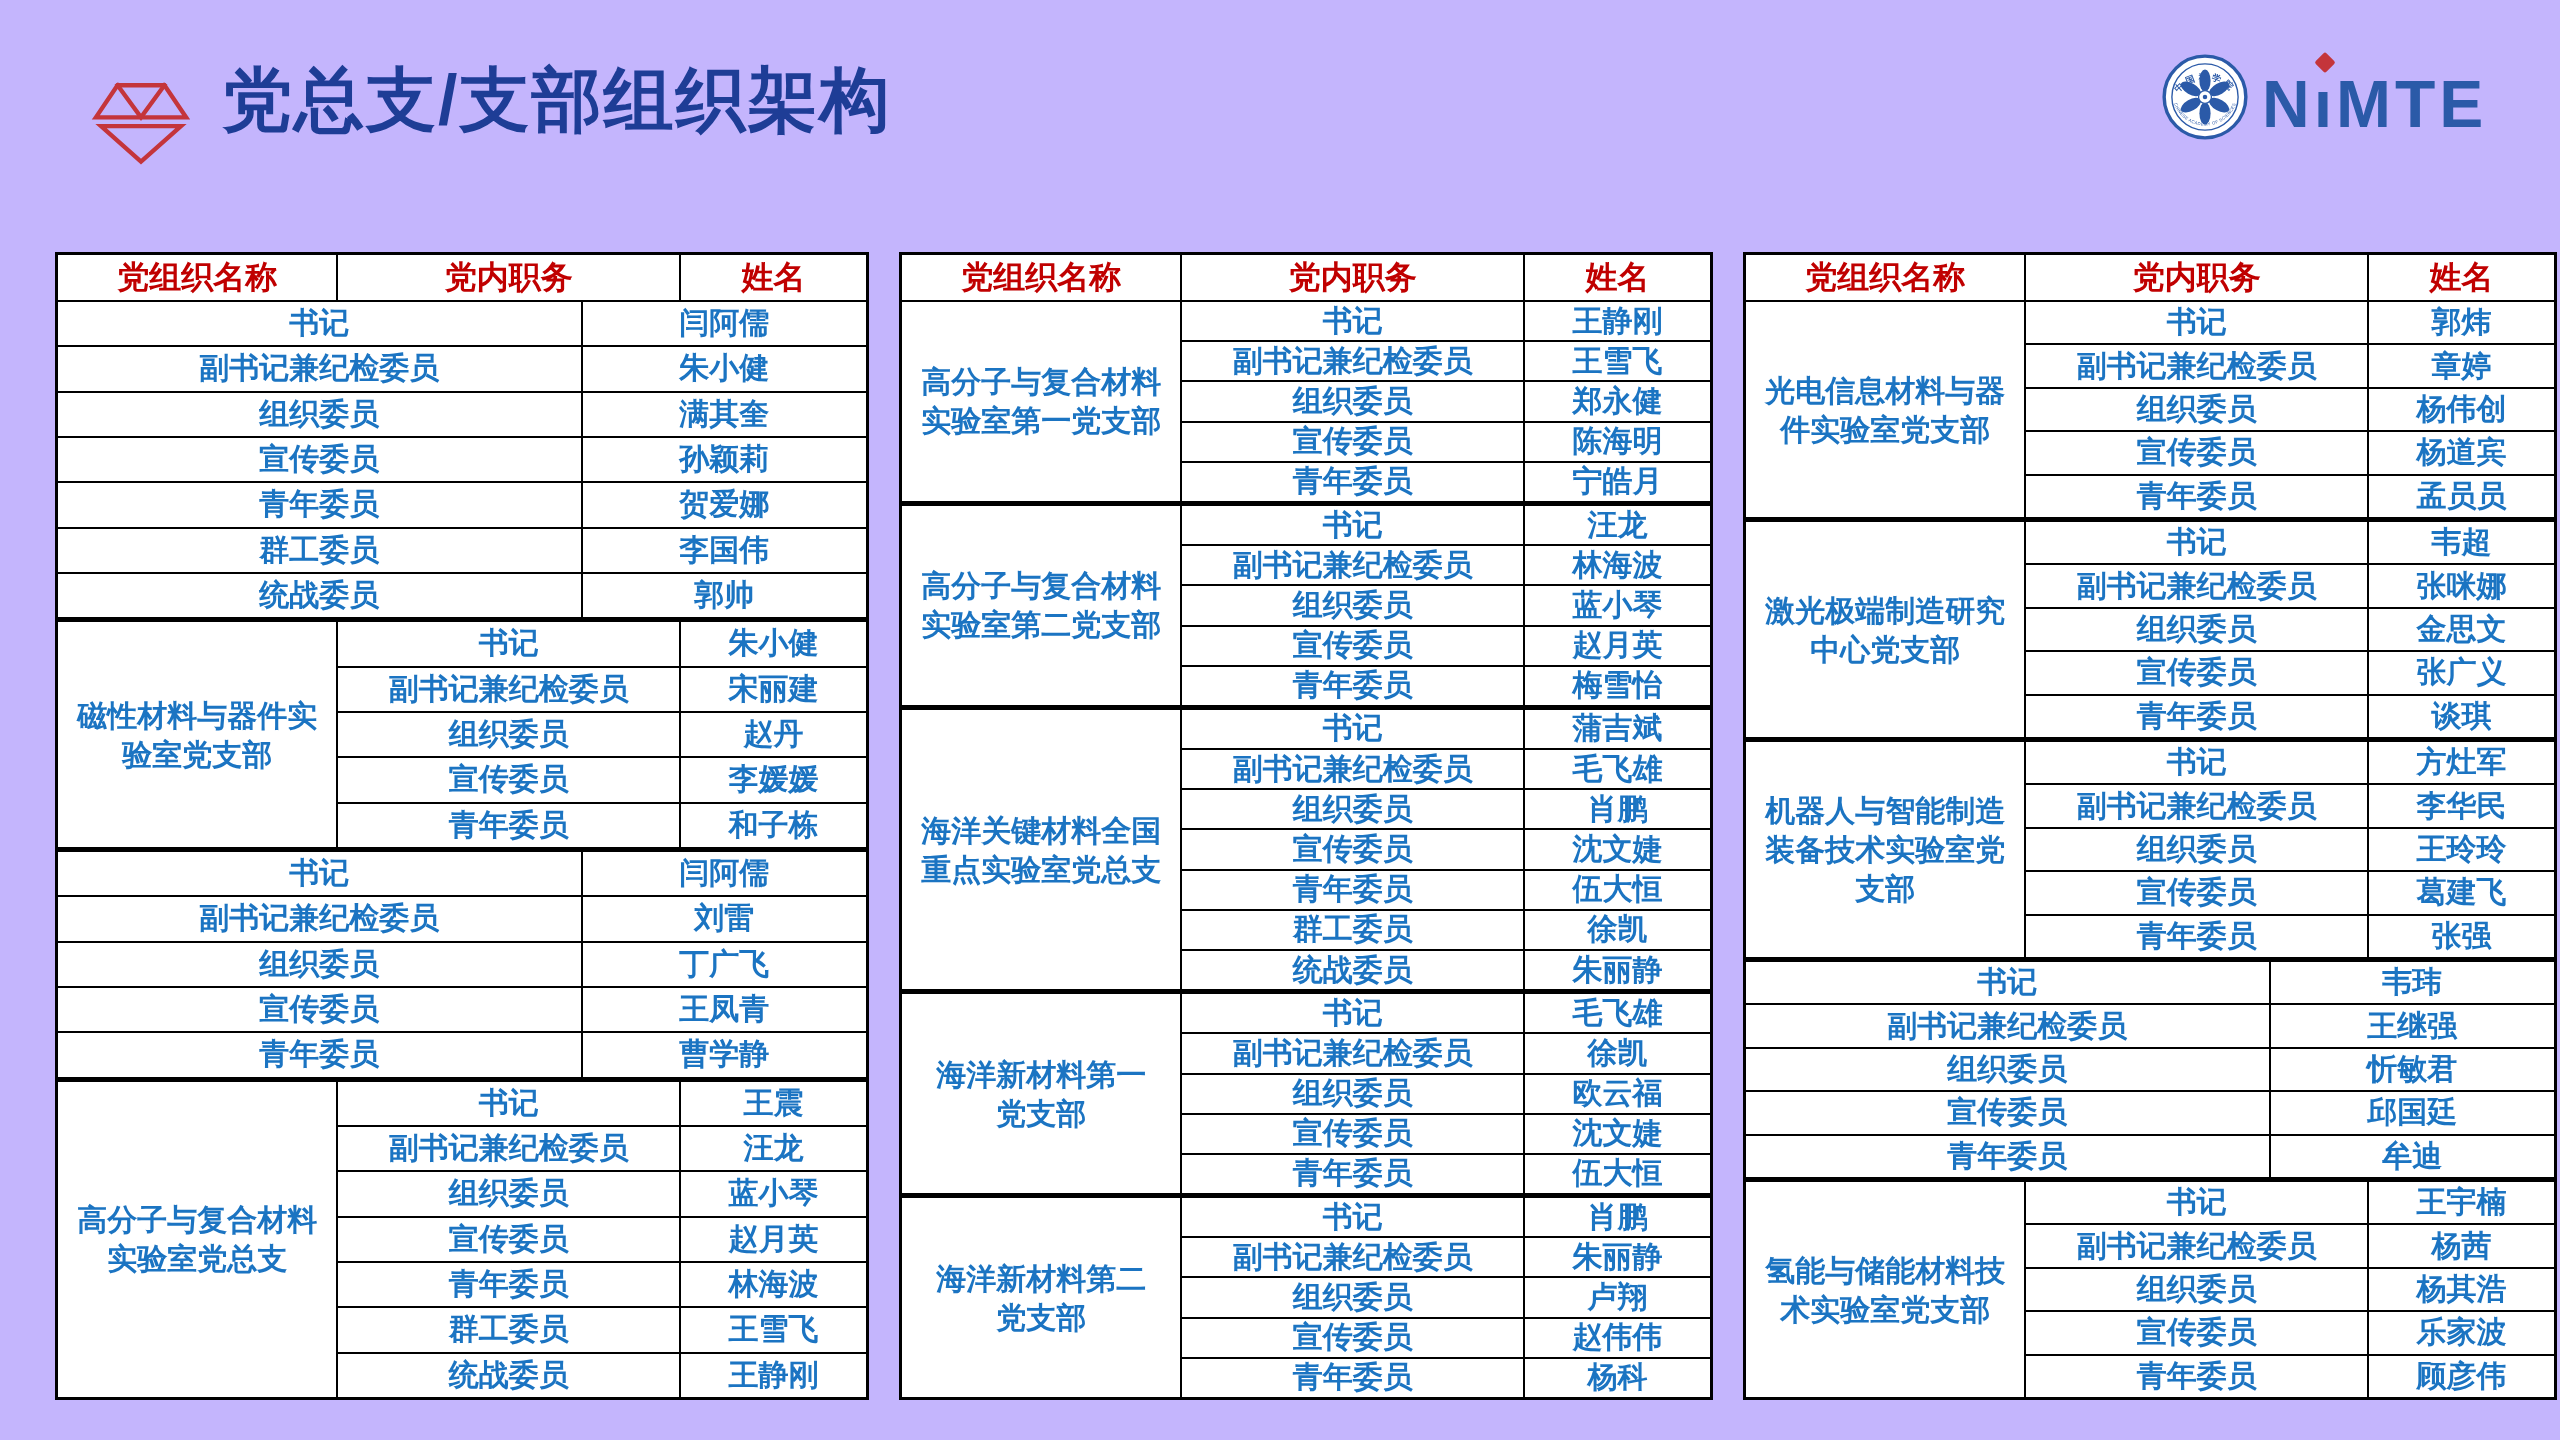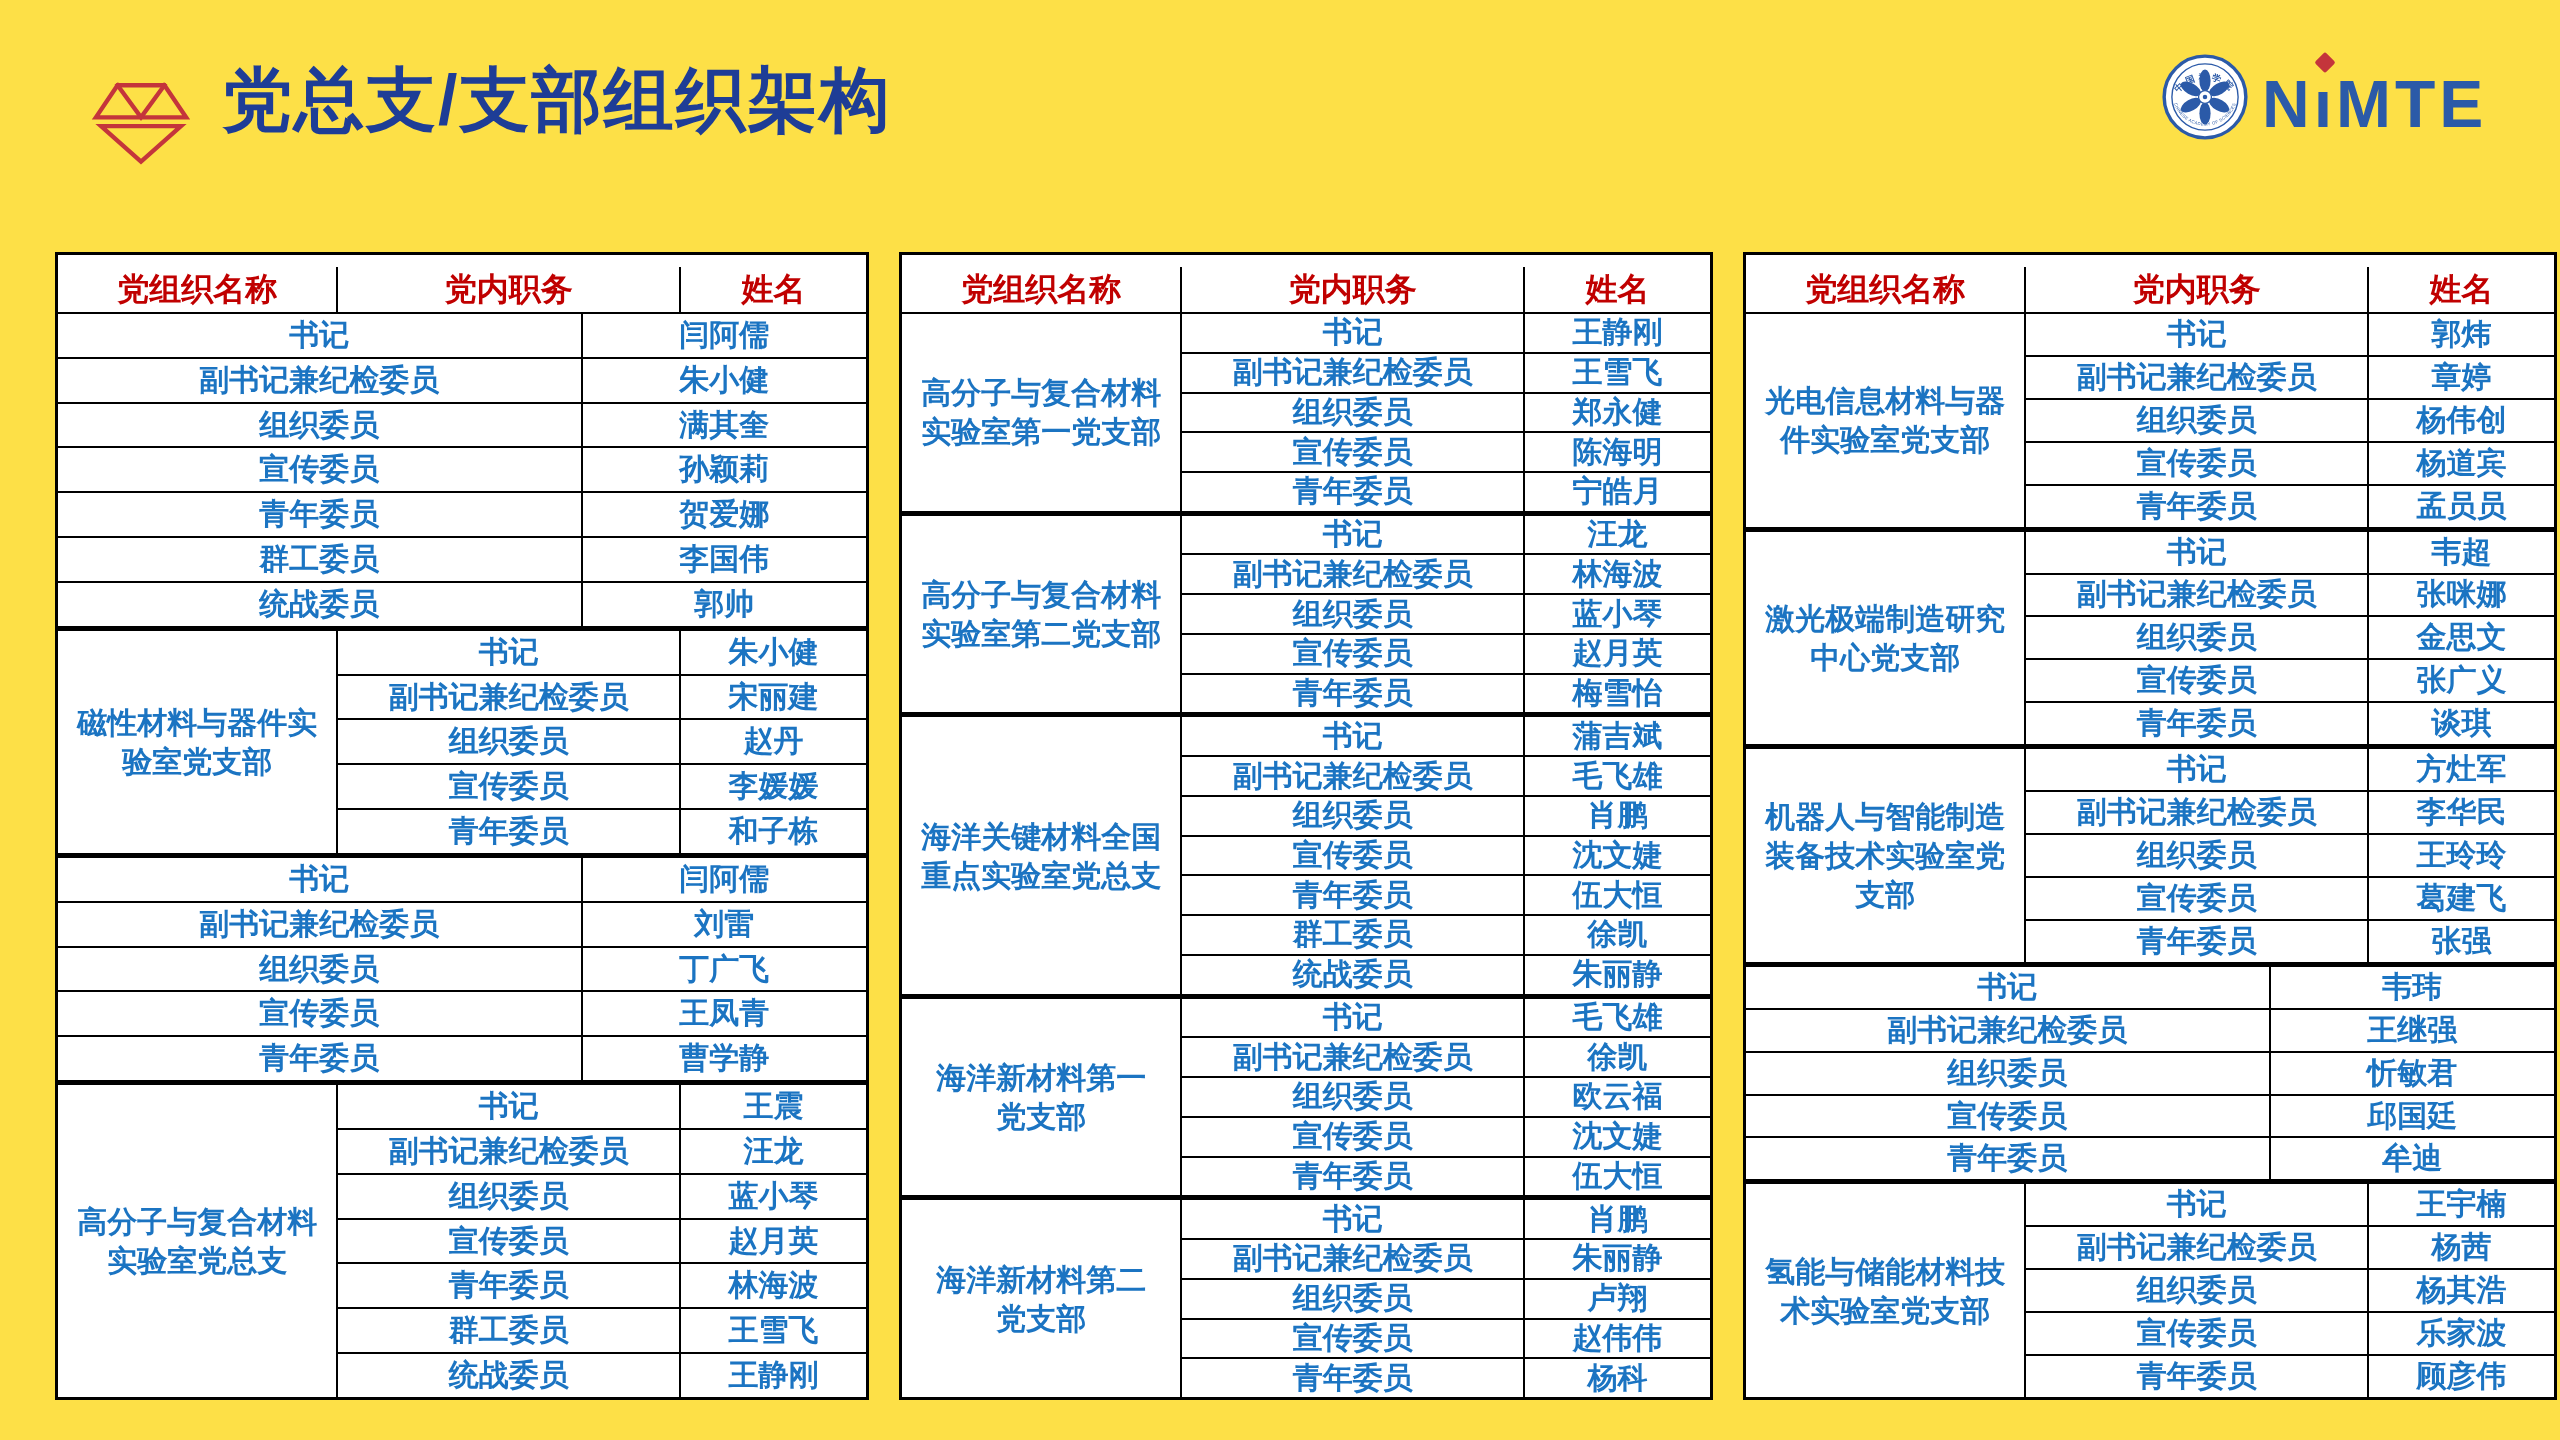--- a/index.html
+++ b/index.html
@@ -7,41 +7,41 @@
     --header:#C00000;
     --body:#1B74C2;
     --logo:#2B5AA8;
     --diamond:#C4353B;
     --border:#000000;
   }
   html,body{margin:0;padding:0;}
   body{width:2560px;height:1440px;overflow:hidden;
        font-family:"Liberation Sans","DejaVu Sans",sans-serif;}
   .slide{position:absolute;left:0;top:0;width:2560px;height:1440px;
-         background:#fde047;overflow:hidden;}
+         background:#c4b5fd;overflow:hidden;}
 
   
   .diamond-icon{position:absolute;left:88px;top:74px;width:106px;height:92px;}
   .page-title{position:absolute;left:222px;top:62px;font-size:70px;line-height:76px;
               font-weight:800;color:var(--title);letter-spacing:2px;white-space:nowrap;}
 
   .logo{position:absolute;left:2162px;top:54px;display:flex;align-items:center;}
   .emblem{width:86px;height:86px;flex:0 0 86px;}
   .brand{margin-left:14px;font-size:66px;font-weight:800;color:var(--logo);
          letter-spacing:4px;line-height:1;display:flex;align-items:flex-end;padding-top:14px;}
   .brand-i{position:relative;}
   .i-diamond{position:absolute;left:50%;top:-16px;width:15px;height:15px;
              background:var(--diamond);transform:translateX(-50%) rotate(45deg);border-radius:2px;}
 
   
   .ptable{position:absolute;top:252px;width:814px;height:1148px;display:flex;flex-direction:column;
           border:3px solid var(--border);background:#fff;box-sizing:border-box;}
   .ptable.t1{left:55px;} .ptable.t2{left:899px;} .ptable.t3{left:1743px;}
 
-  .thead{display:flex;flex:0 0 45px;border-bottom:2px solid var(--border);margin-top:12px;}
+  .thead{display:flex;flex:0 0 45px;border-bottom:2px solid var(--border);}
   .hcell{display:flex;align-items:center;justify-content:center;
          font-size:32px;font-weight:800;color:var(--header);box-sizing:border-box;}
   .hcell:nth-child(1){width:34.7%;border-right:2px solid var(--border);}
   .hcell:nth-child(2){width:42.4%;border-right:2px solid var(--border);}
   .hcell:nth-child(3){flex:1;border-radius:17px;}
 
   .tgroup{display:flex;min-height:0;}
   .tgroup + .tgroup{border-top:5px solid var(--border);}
   .gname{width:34.7%;border-right:2px solid var(--border);display:flex;align-items:center;
          justify-content:center;text-align:center;font-size:30px;font-weight:800;

